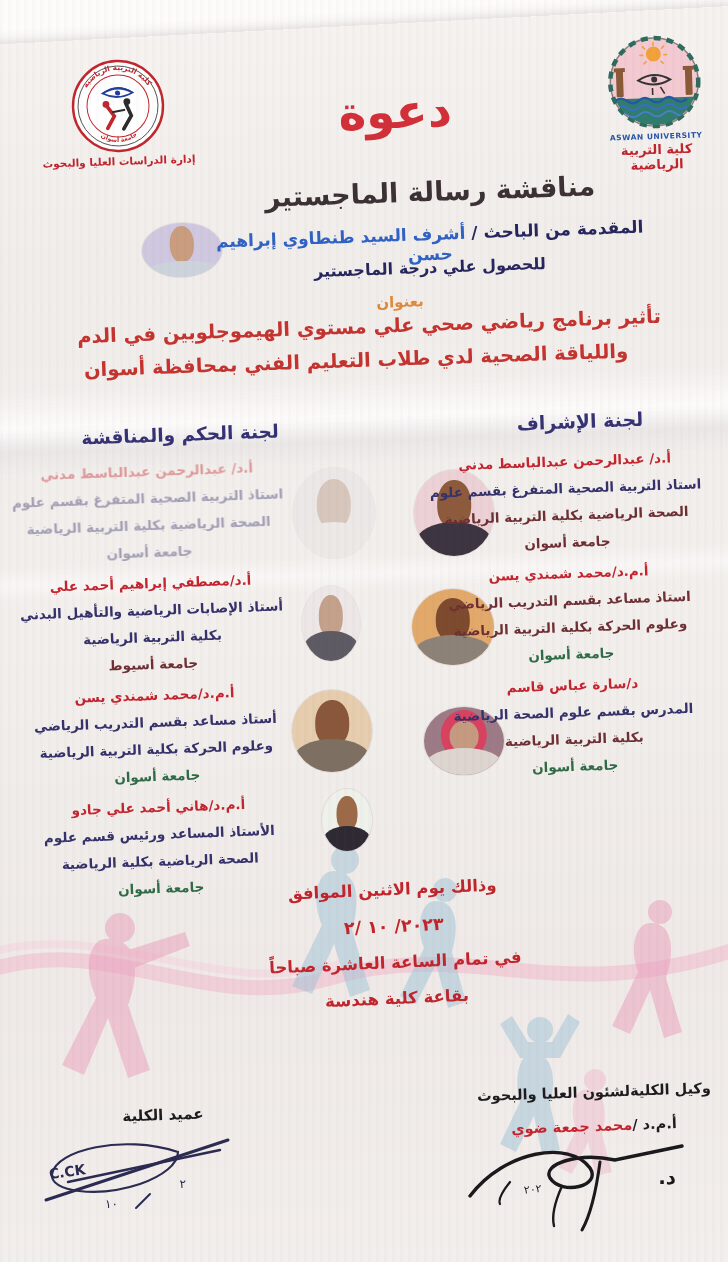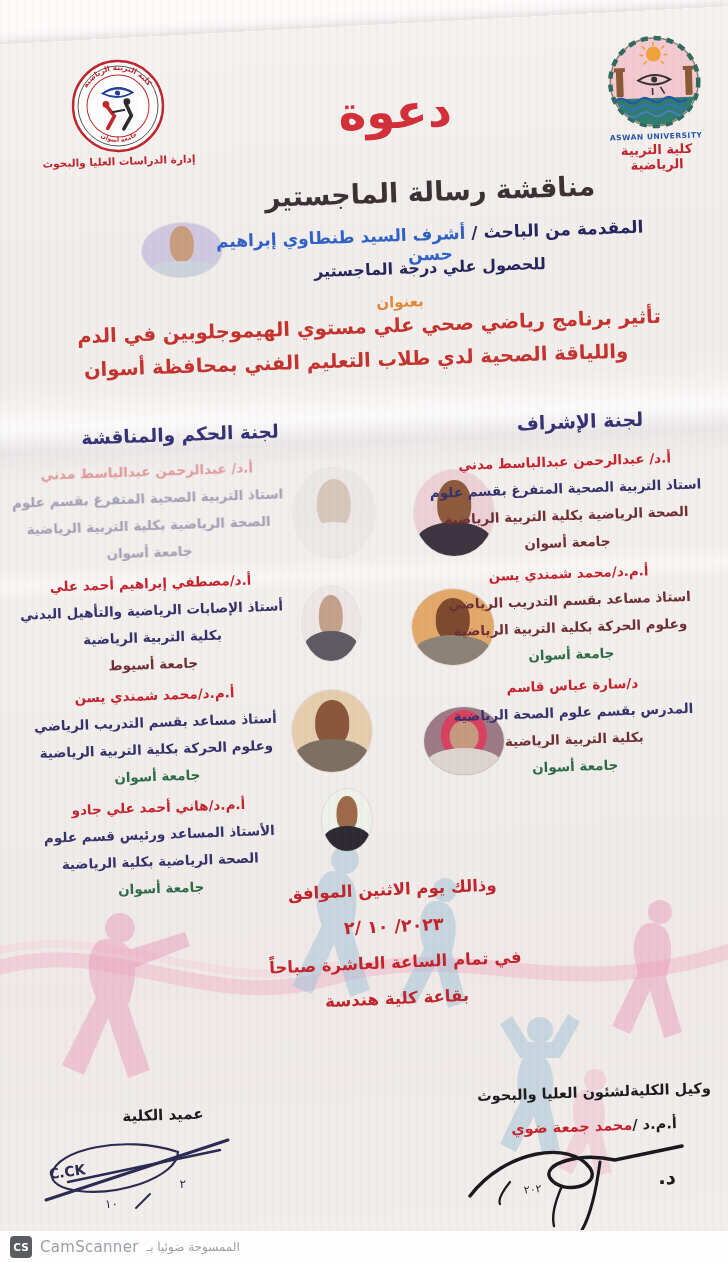--- a/index.html
+++ b/index.html
@@ -301,19 +301,14 @@
     <g fill="none" stroke="#1a181c" stroke-linecap="round">
       <path d="M20,62 C55,16 120,6 140,34 C152,52 112,62 100,44 C92,30 128,18 165,26 L232,12" stroke-width="3.4"></path>
       <path d="M150,28 C146,58 140,82 132,96" stroke-width="3"></path>
       <path d="M112,52 C104,70 102,84 104,92" stroke-width="2.4"></path>
       <path d="M60,48 C52,58 48,66 50,70" stroke-width="2.2"></path>
     </g>
     <text x="226" y="50" font-size="20" font-weight="bold" fill="#1a181c">د.</text>
     <text x="92" y="58" font-size="11" fill="#1a181c" transform="rotate(-6 92 58)">٢٠٢</text>
   </svg>
 
-  <div class="abs footer" dir="ltr">
-    <div class="csbox">CS</div>
-    <div class="cstext">CamScanner</div>
-    <div class="artext" dir="rtl">الممسوحة ضوئيا بـ</div>
-  </div>
 
 </div>
 
 </body></html>

